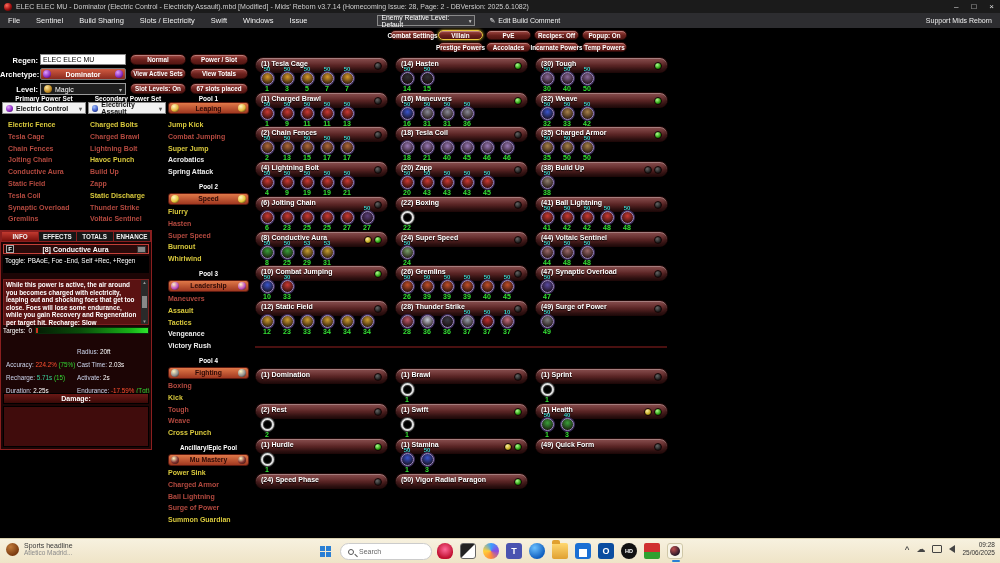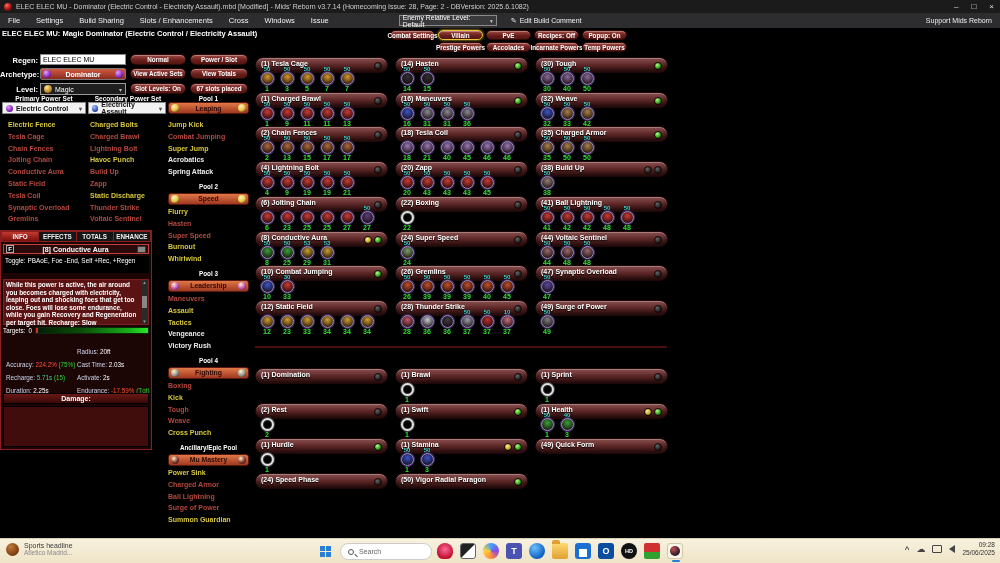--- a/index.html
+++ b/index.html
@@ -180,39 +180,38 @@
   </div>
   <div id="win-controls">
     <span>–</span>
     <span>□</span>
     <span>×</span>
   </div>
 
   <div id="menubar" class="abs">
     <div id="menu-items" style="display:flex;">
         <div class="menu-item">File</div>
-        <div class="menu-item">Settings</div>
+        <div class="menu-item">Sentinel</div>
         <div class="menu-item">Build Sharing</div>
-        <div class="menu-item">Slots / Enhancements</div>
-        <div class="menu-item">Cross</div>
+        <div class="menu-item">Slots / Electricity</div>
+        <div class="menu-item">Swift</div>
         <div class="menu-item">Windows</div>
         <div class="menu-item">Issue</div>
       </div>
     <div id="enemy-select">
       <span>Enemy Relative Level: Default</span>
       <span style="font-size:5.5px;color:#ccc;">▾</span>
     </div>
     <div id="edit-comment">
       <span>✎</span>
       <span>Edit Build Comment</span>
     </div>
     <span id="support">Support Mids Reborn</span>
   </div>
 
-  <div id="statusbar" class="abs">ELEC ELEC MU: Magic Dominator (Electric Control / Electricity Assault)</div>
 
   <div id="topbtn-row1">
       <div class="pill abs" style="left: 390px; top: 30px; width: 45px; height: 10px;">Combat Settings</div>
       <div class="pill abs active" style="left: 438px; top: 30px; width: 45px; height: 10px;">Villain</div>
       <div class="pill abs" style="left: 486px; top: 30px; width: 45px; height: 10px;">PvE</div>
       <div class="pill abs" style="left: 534px; top: 30px; width: 45px; height: 10px;">Recipes: Off</div>
       <div class="pill abs" style="left: 582px; top: 30px; width: 45px; height: 10px;">Popup: On</div>
     </div>
   <div id="topbtn-row2">
       <div class="pill abs" style="left: 438px; top: 42px; width: 45px; height: 10px;">Prestige Powers</div>

